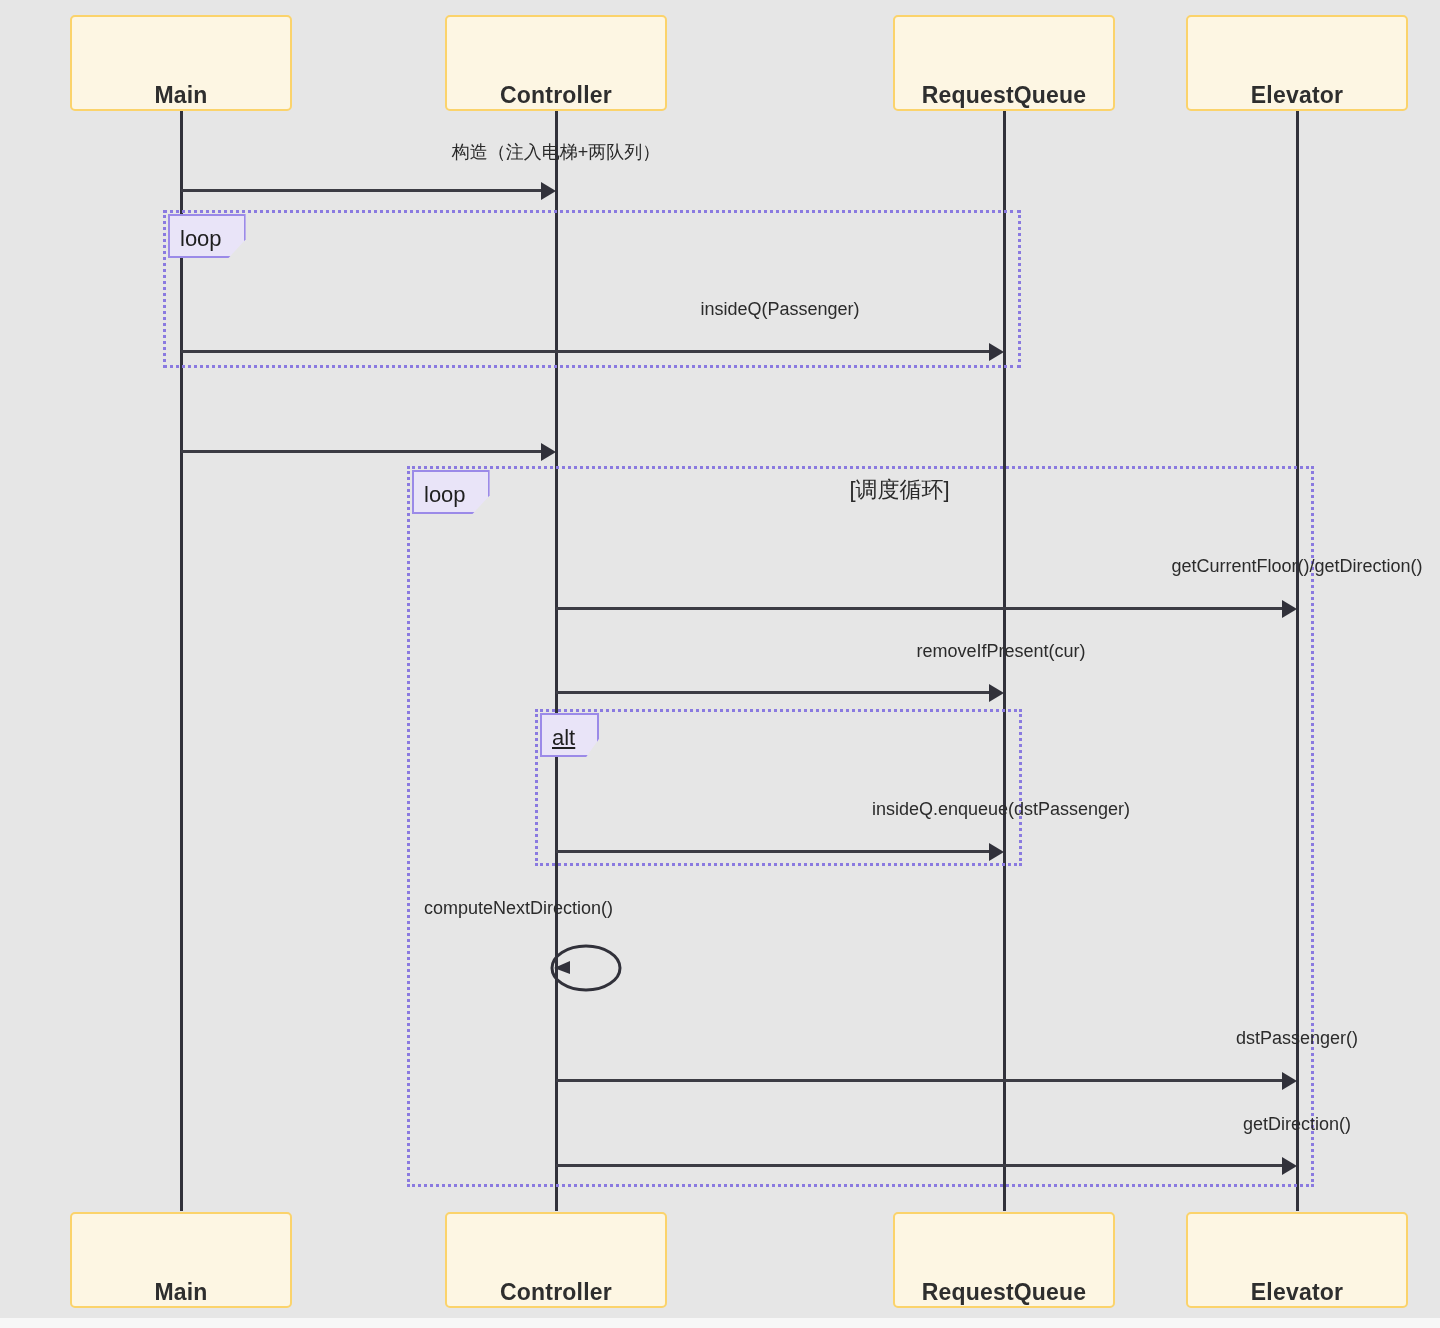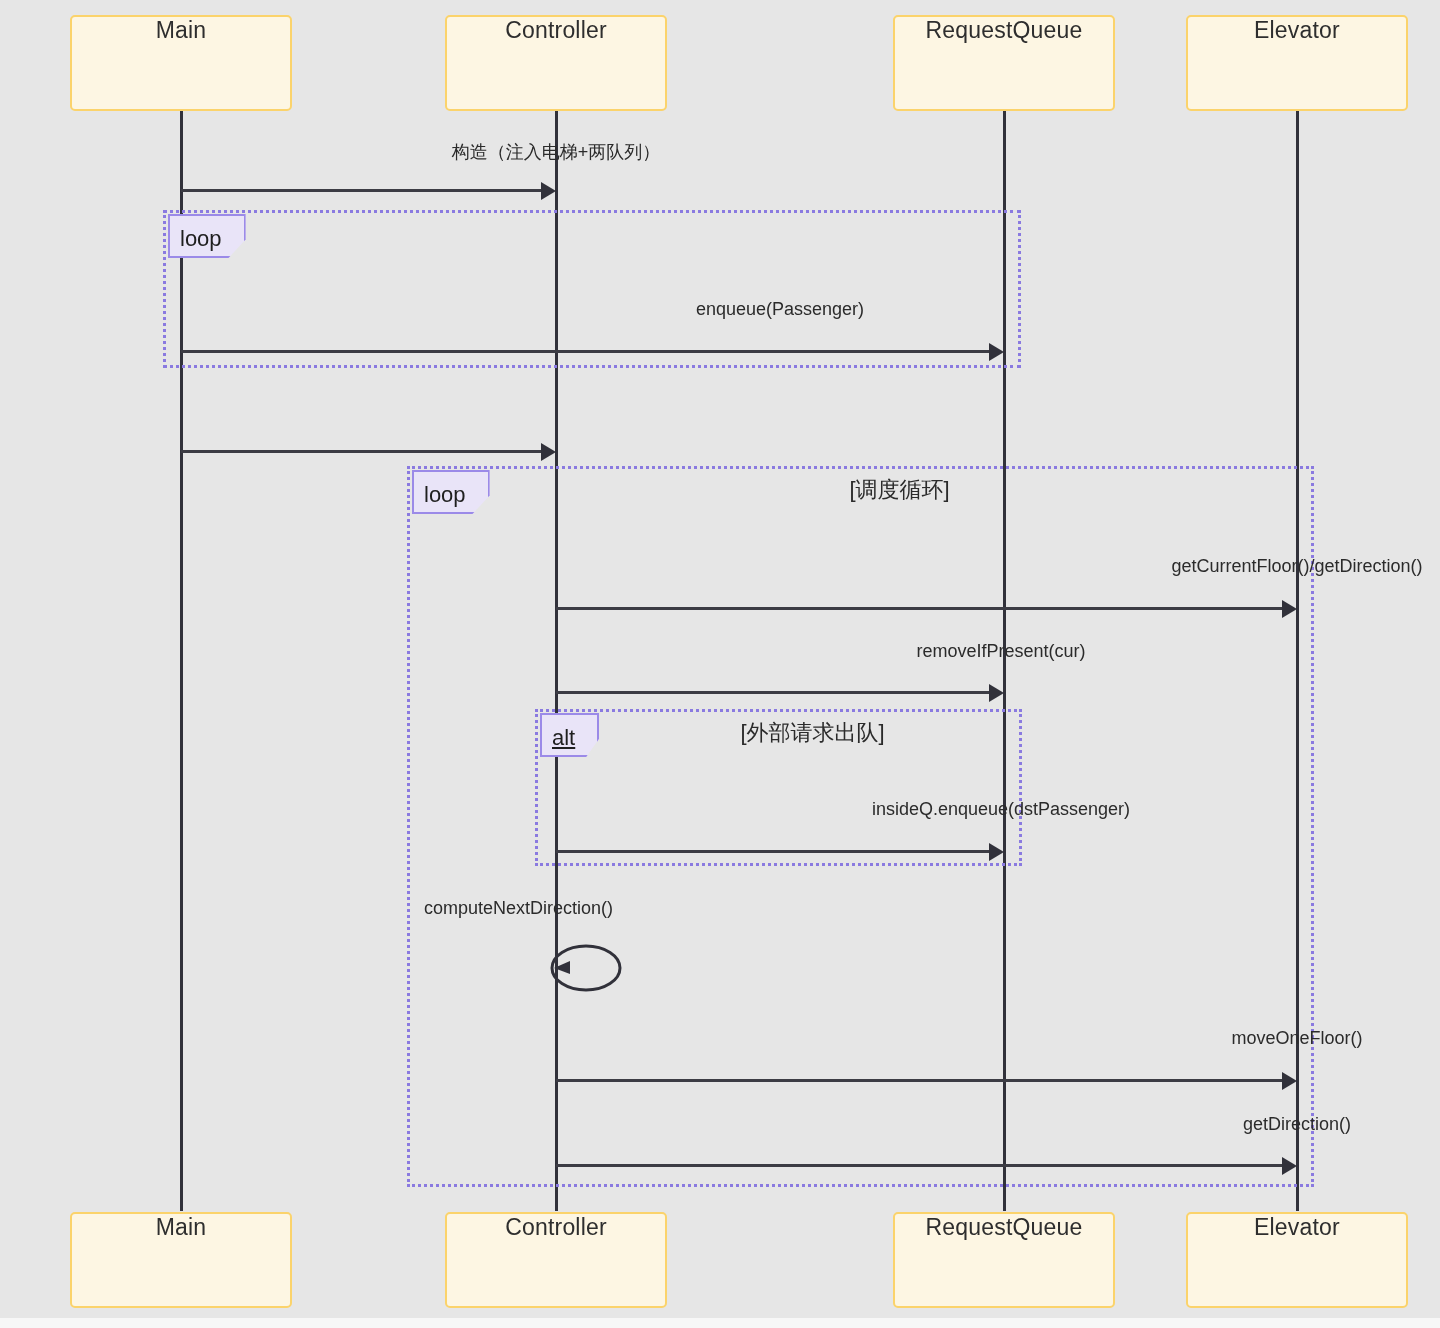--- a/index.html
+++ b/index.html
@@ -25,25 +25,26 @@
   }
 
   
   .participant {
     position: absolute;
     box-sizing: border-box;
     background: #fdf6e3;
     border: 2px solid #fbd36b;
     border-radius: 5px;
     display: flex;
-    align-items: flex-start;
+    align-items: flex-end;
     justify-content: center;
     color: #2e2e2e;
     font-size: 23px;
     letter-spacing: .2px;
+    font-weight: bold;
   }
 
   
   .lifeline {
     position: absolute;
     width: 3px;
     background: #31313a;
   }
 
   
@@ -132,32 +133,29 @@
     <span>loop</span>
   </div>
   <div class="frag-cond" style="left:727px; top:475px; width:345px;">
     <span>[调度循环]</span>
   </div>
 
   <div class="fragment" style="left:535px; top:709px; width:487px; height:157px;"></div>
   <div class="frag-tab" style="left:540px; top:713px;text-decoration:underline;">
     <span>alt</span>
   </div>
-  <div class="frag-cond" style="left:640px; top:718px; width:345px;">
-    <span>[外部请求出队]</span>
-  </div>
 
   <div class="msg-label" style="left:182px; top:140px; width:748px;">
     <span>构造（注入电梯+两队列）</span>
   </div>
   <div class="msg-line" style="left:181px; top:189px; width:360px;"></div>
   <div class="msg-head" style="left:541px; top:182px;"></div>
 
   <div class="msg-label" style="left:182px; top:299px; width:1196px;">
-    <span>enqueue(Passenger)</span>
+    <span>insideQ(Passenger)</span>
   </div>
   <div class="msg-line" style="left:181px; top:350px; width:808px;"></div>
   <div class="msg-head" style="left:989px; top:343px;"></div>
 
   <div class="msg-line" style="left:181px; top:450px; width:360px;"></div>
   <div class="msg-head" style="left:541px; top:443px;"></div>
 
   <div class="msg-label" style="left:556px; top:556px; width:1482px;">
     <span>getCurrentFloor()/getDirection()</span>
   </div>
@@ -180,21 +178,21 @@
     <span>computeNextDirection()</span>
   </div>
   <div class="self-msg" style="left:548px; top:940px;">
     <svg width="100" height="70" viewBox="0 0 100 70">
       <ellipse cx="38" cy="28" rx="34" ry="22" fill="none" stroke="#31313a" stroke-width="3"></ellipse>
       <polygon points="22,34 6,28 22,21" fill="#31313a"></polygon>
     </svg>
   </div>
 
   <div class="msg-label" style="left:556px; top:1028px; width:1482px;">
-    <span>moveOneFloor()</span>
+    <span>dstPassenger()</span>
   </div>
   <div class="msg-line" style="left:556px; top:1079px; width:726px;"></div>
   <div class="msg-head" style="left:1282px; top:1072px;"></div>
 
   <div class="msg-label" style="left:556px; top:1114px; width:1482px;">
     <span>getDirection()</span>
   </div>
   <div class="msg-line" style="left:556px; top:1164px; width:726px;"></div>
   <div class="msg-head" style="left:1282px; top:1157px;"></div>
 

